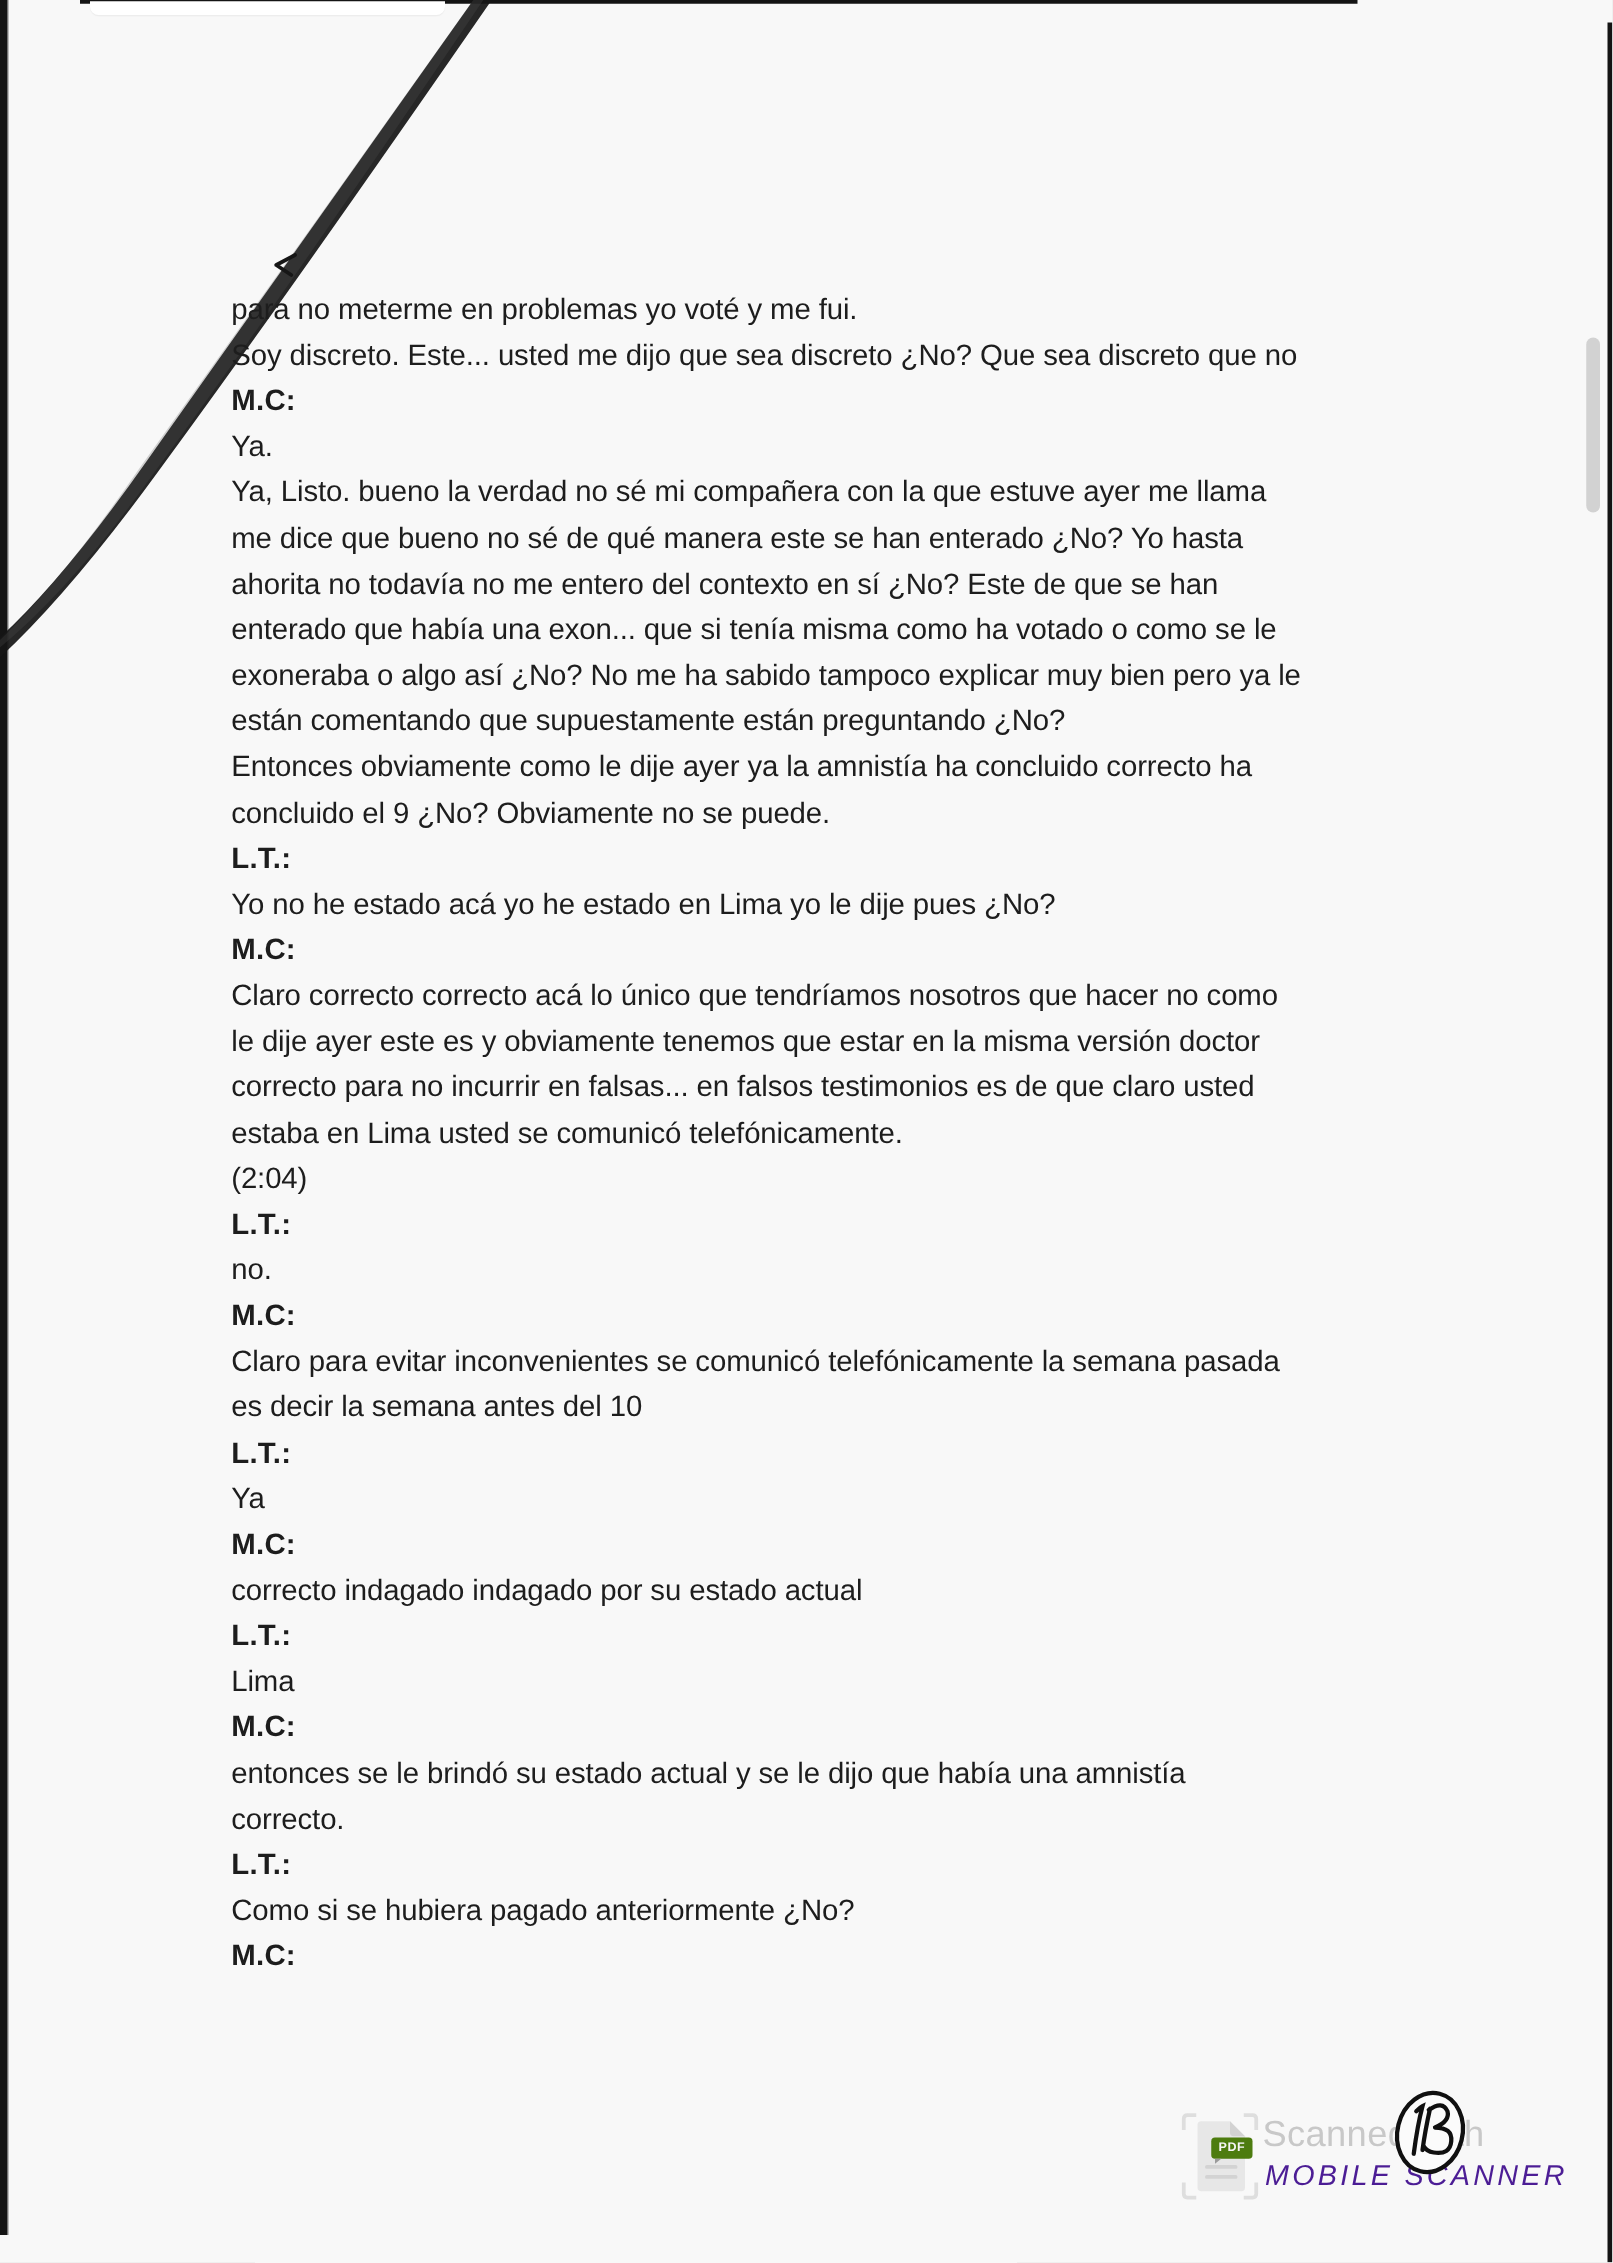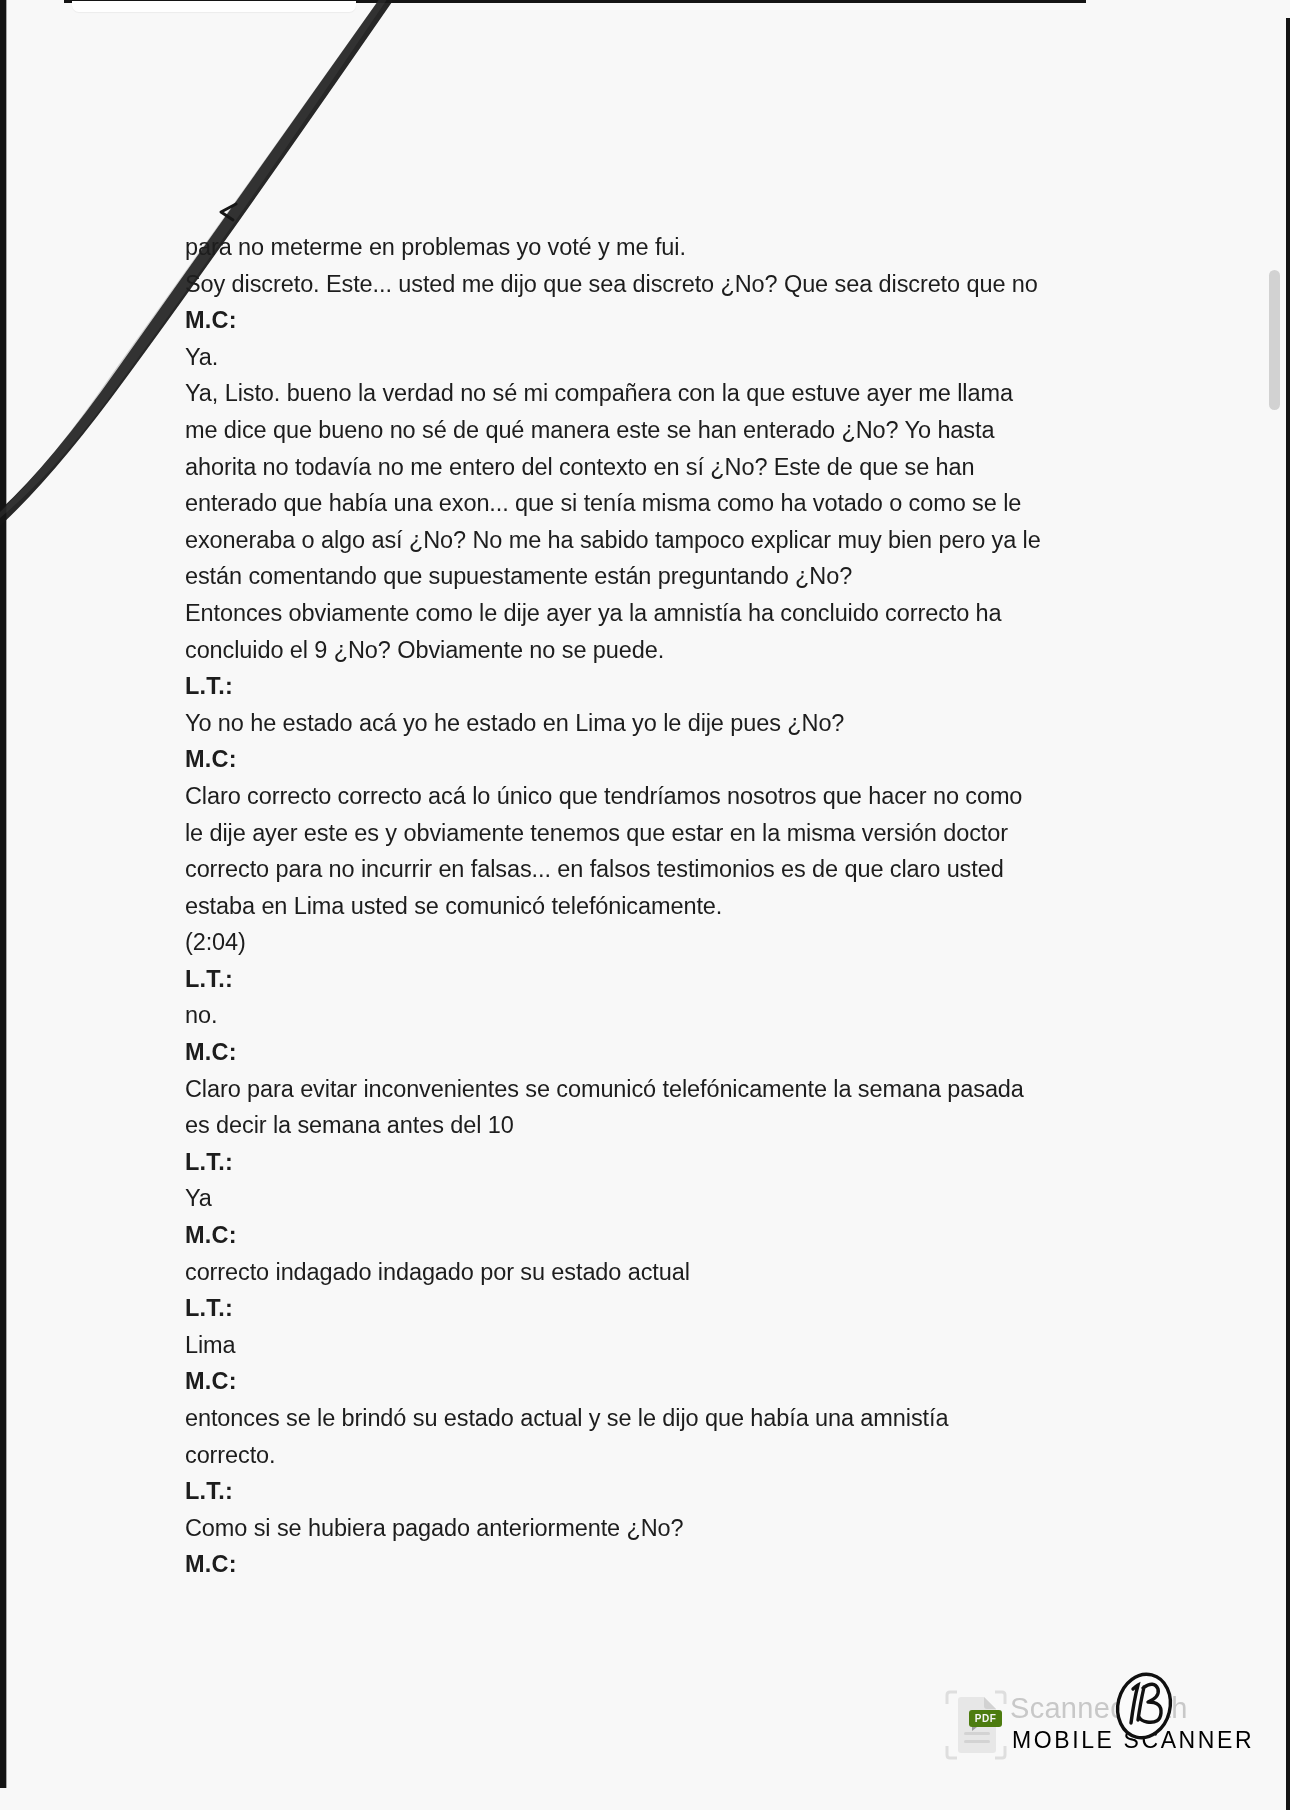--- a/index.html
+++ b/index.html
@@ -29,21 +29,21 @@
   
   .watermark{position:absolute;left:940px;top:1668px;width:330px;height:110px;}
   .wm-brackets{position:absolute;left:5px;top:22px;width:62px;height:70px;}
   .wm-sheet{position:absolute;left:16px;top:28px;width:41px;height:58px;}
   .wm-badge{
     position:absolute;left:5px;top:42px;width:33px;height:17px;background:#4d7c0f;border-radius:3px;
     color:#f6f6f6;font-size:10px;font-weight:bold;text-align:center;line-height:17px;letter-spacing:0.5px;margin-left:24px;
   }
   .wm-badge:after{content:"";position:absolute;left:3px;bottom:-4px;border-left:5px solid #9b9b9b;border-bottom:4px solid transparent;}
   .wm-line1{position:absolute;left:70px;top:24px;font-size:29px;color:#c8c8c8;letter-spacing:0.3px;white-space:pre;}
-  .wm-line2{position:absolute;left:72px;top:59px;font-size:23px;color:#000000;letter-spacing:2.6px;white-space:pre;}
+  .wm-line2{position:absolute;left:72px;top:59px;font-size:23px;color:#4c1d95;letter-spacing:2.6px;white-space:pre;font-style:italic;}
   
   .pagenum-svg{position:absolute;left:1100px;top:1660px;width:100px;height:90px;}
   .visually-hidden{position:absolute;width:1px;height:1px;overflow:hidden;clip:rect(0 0 0 0);white-space:nowrap;}
   .crease-svg{position:absolute;left:0;top:0;width:1290px;height:1810px;pointer-events:none;}
 </style>
 </head>
 <body>
 
 <div class="page">
 

